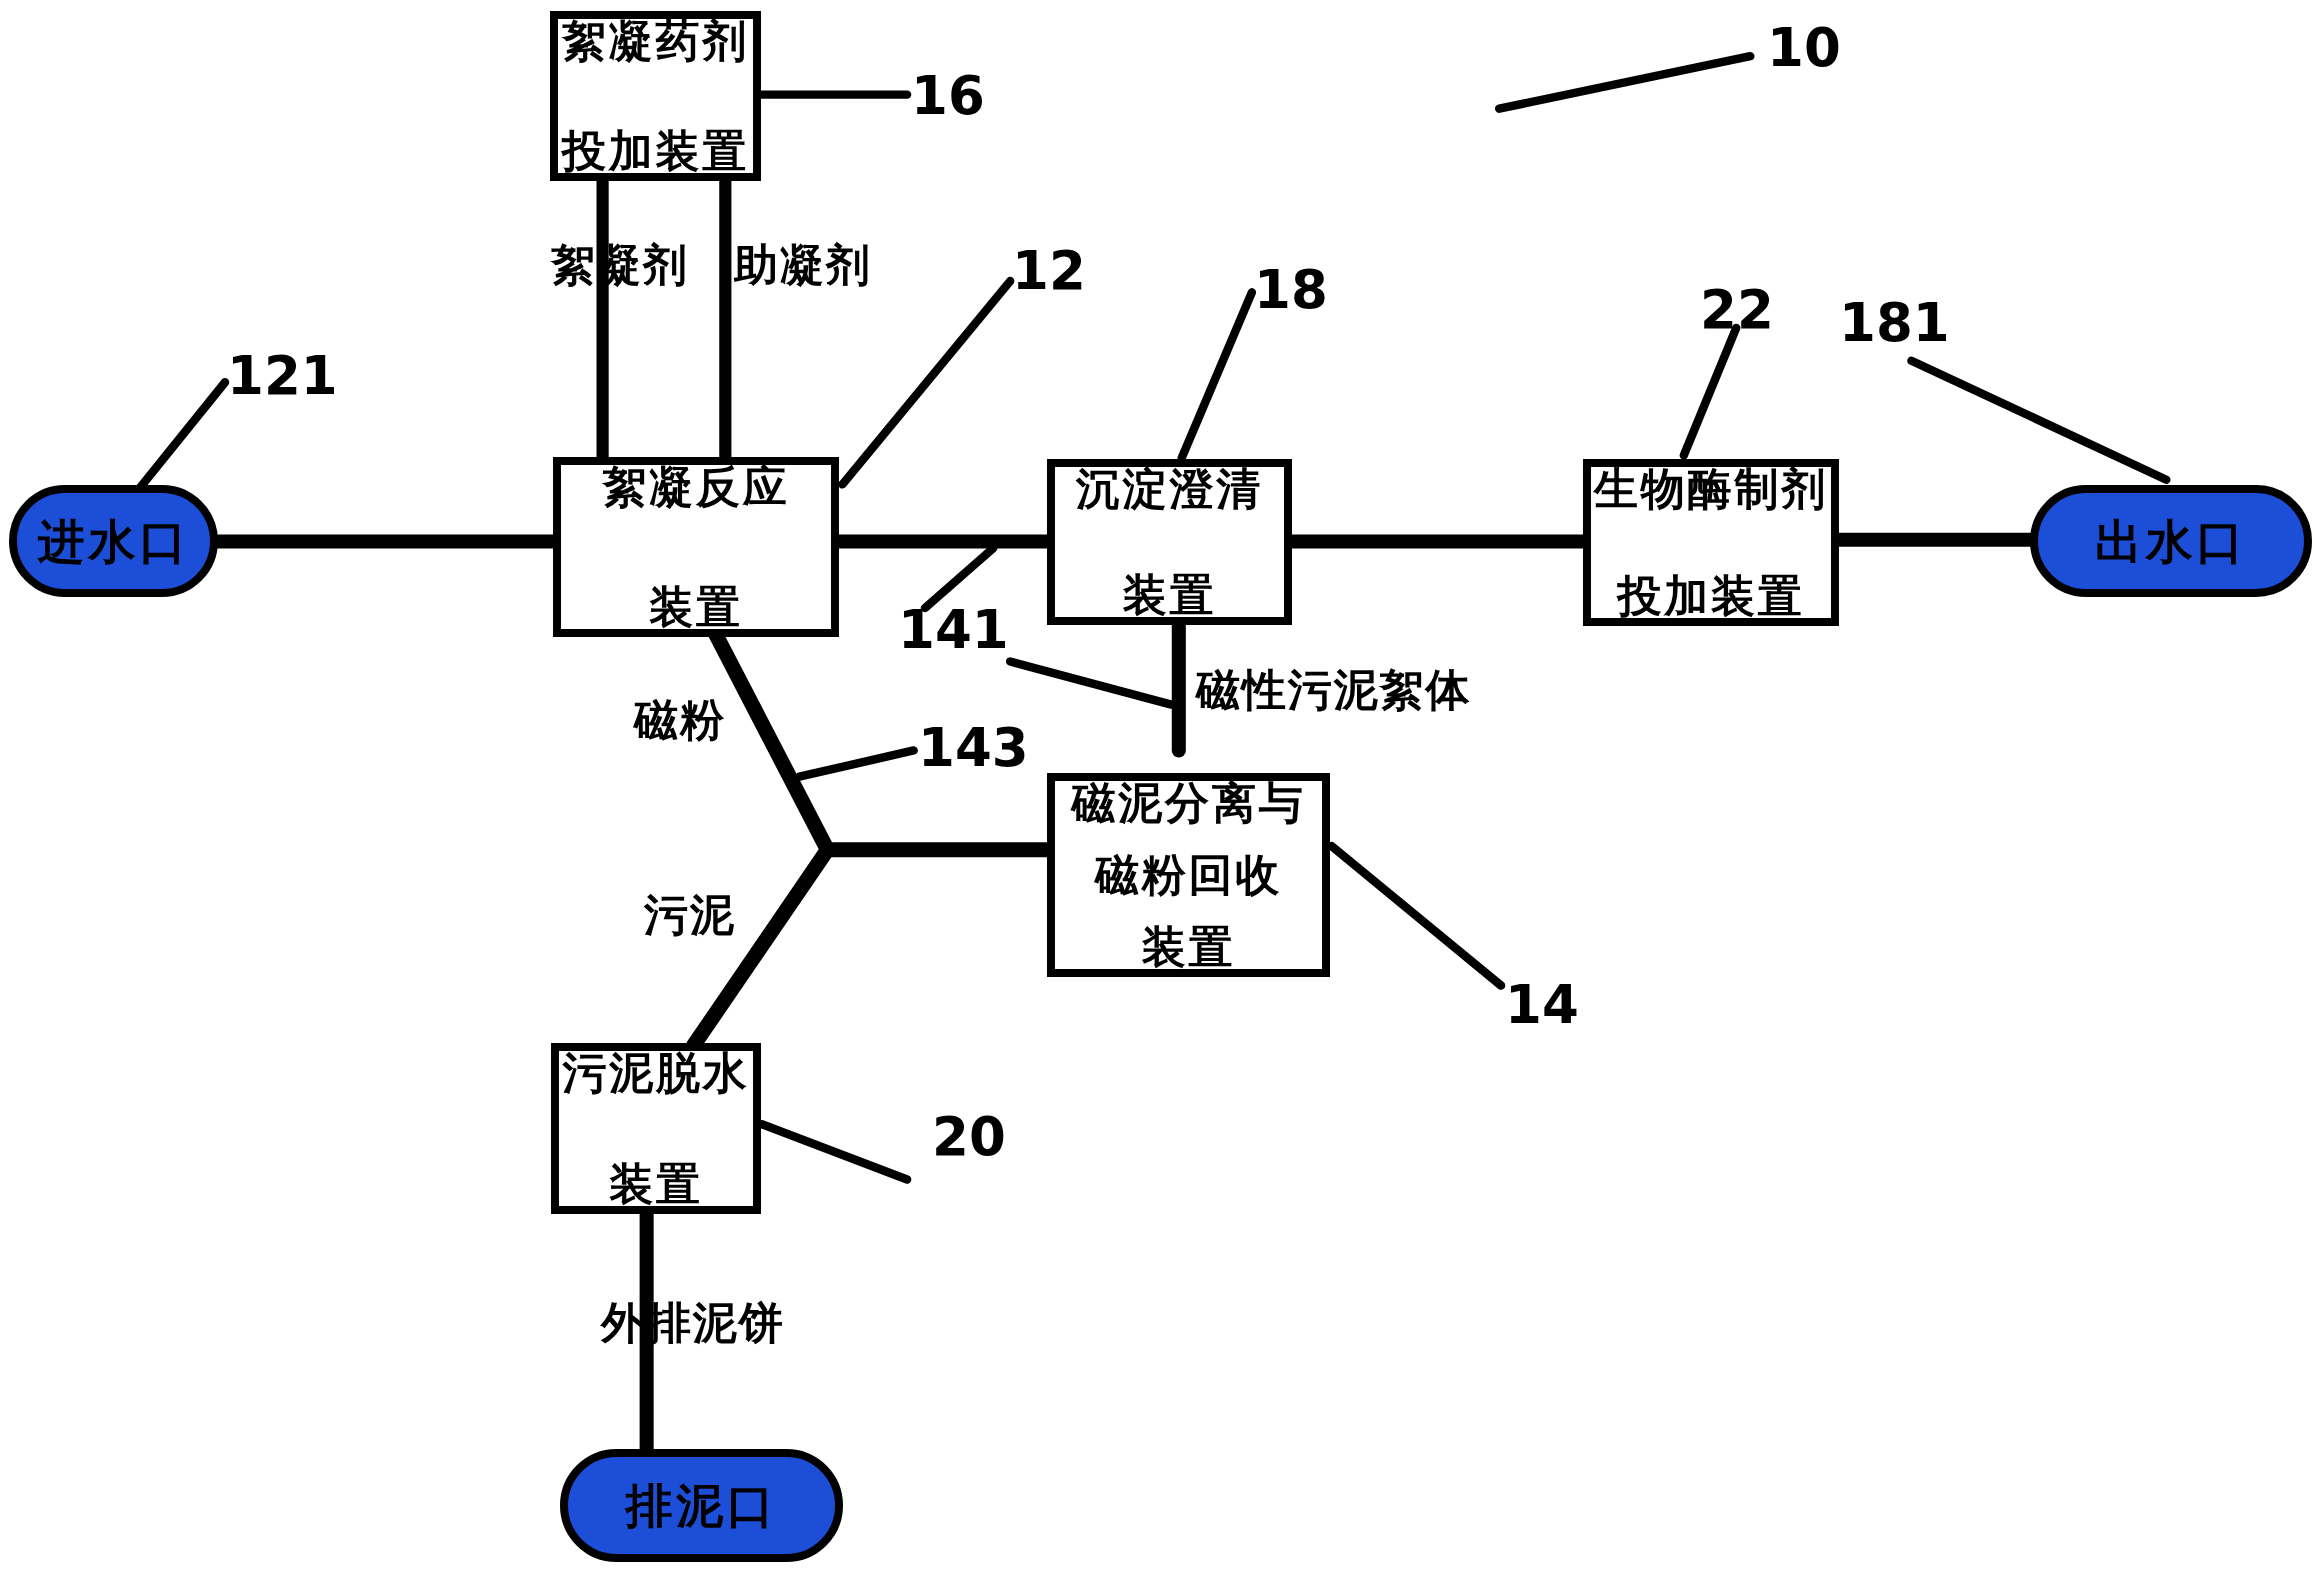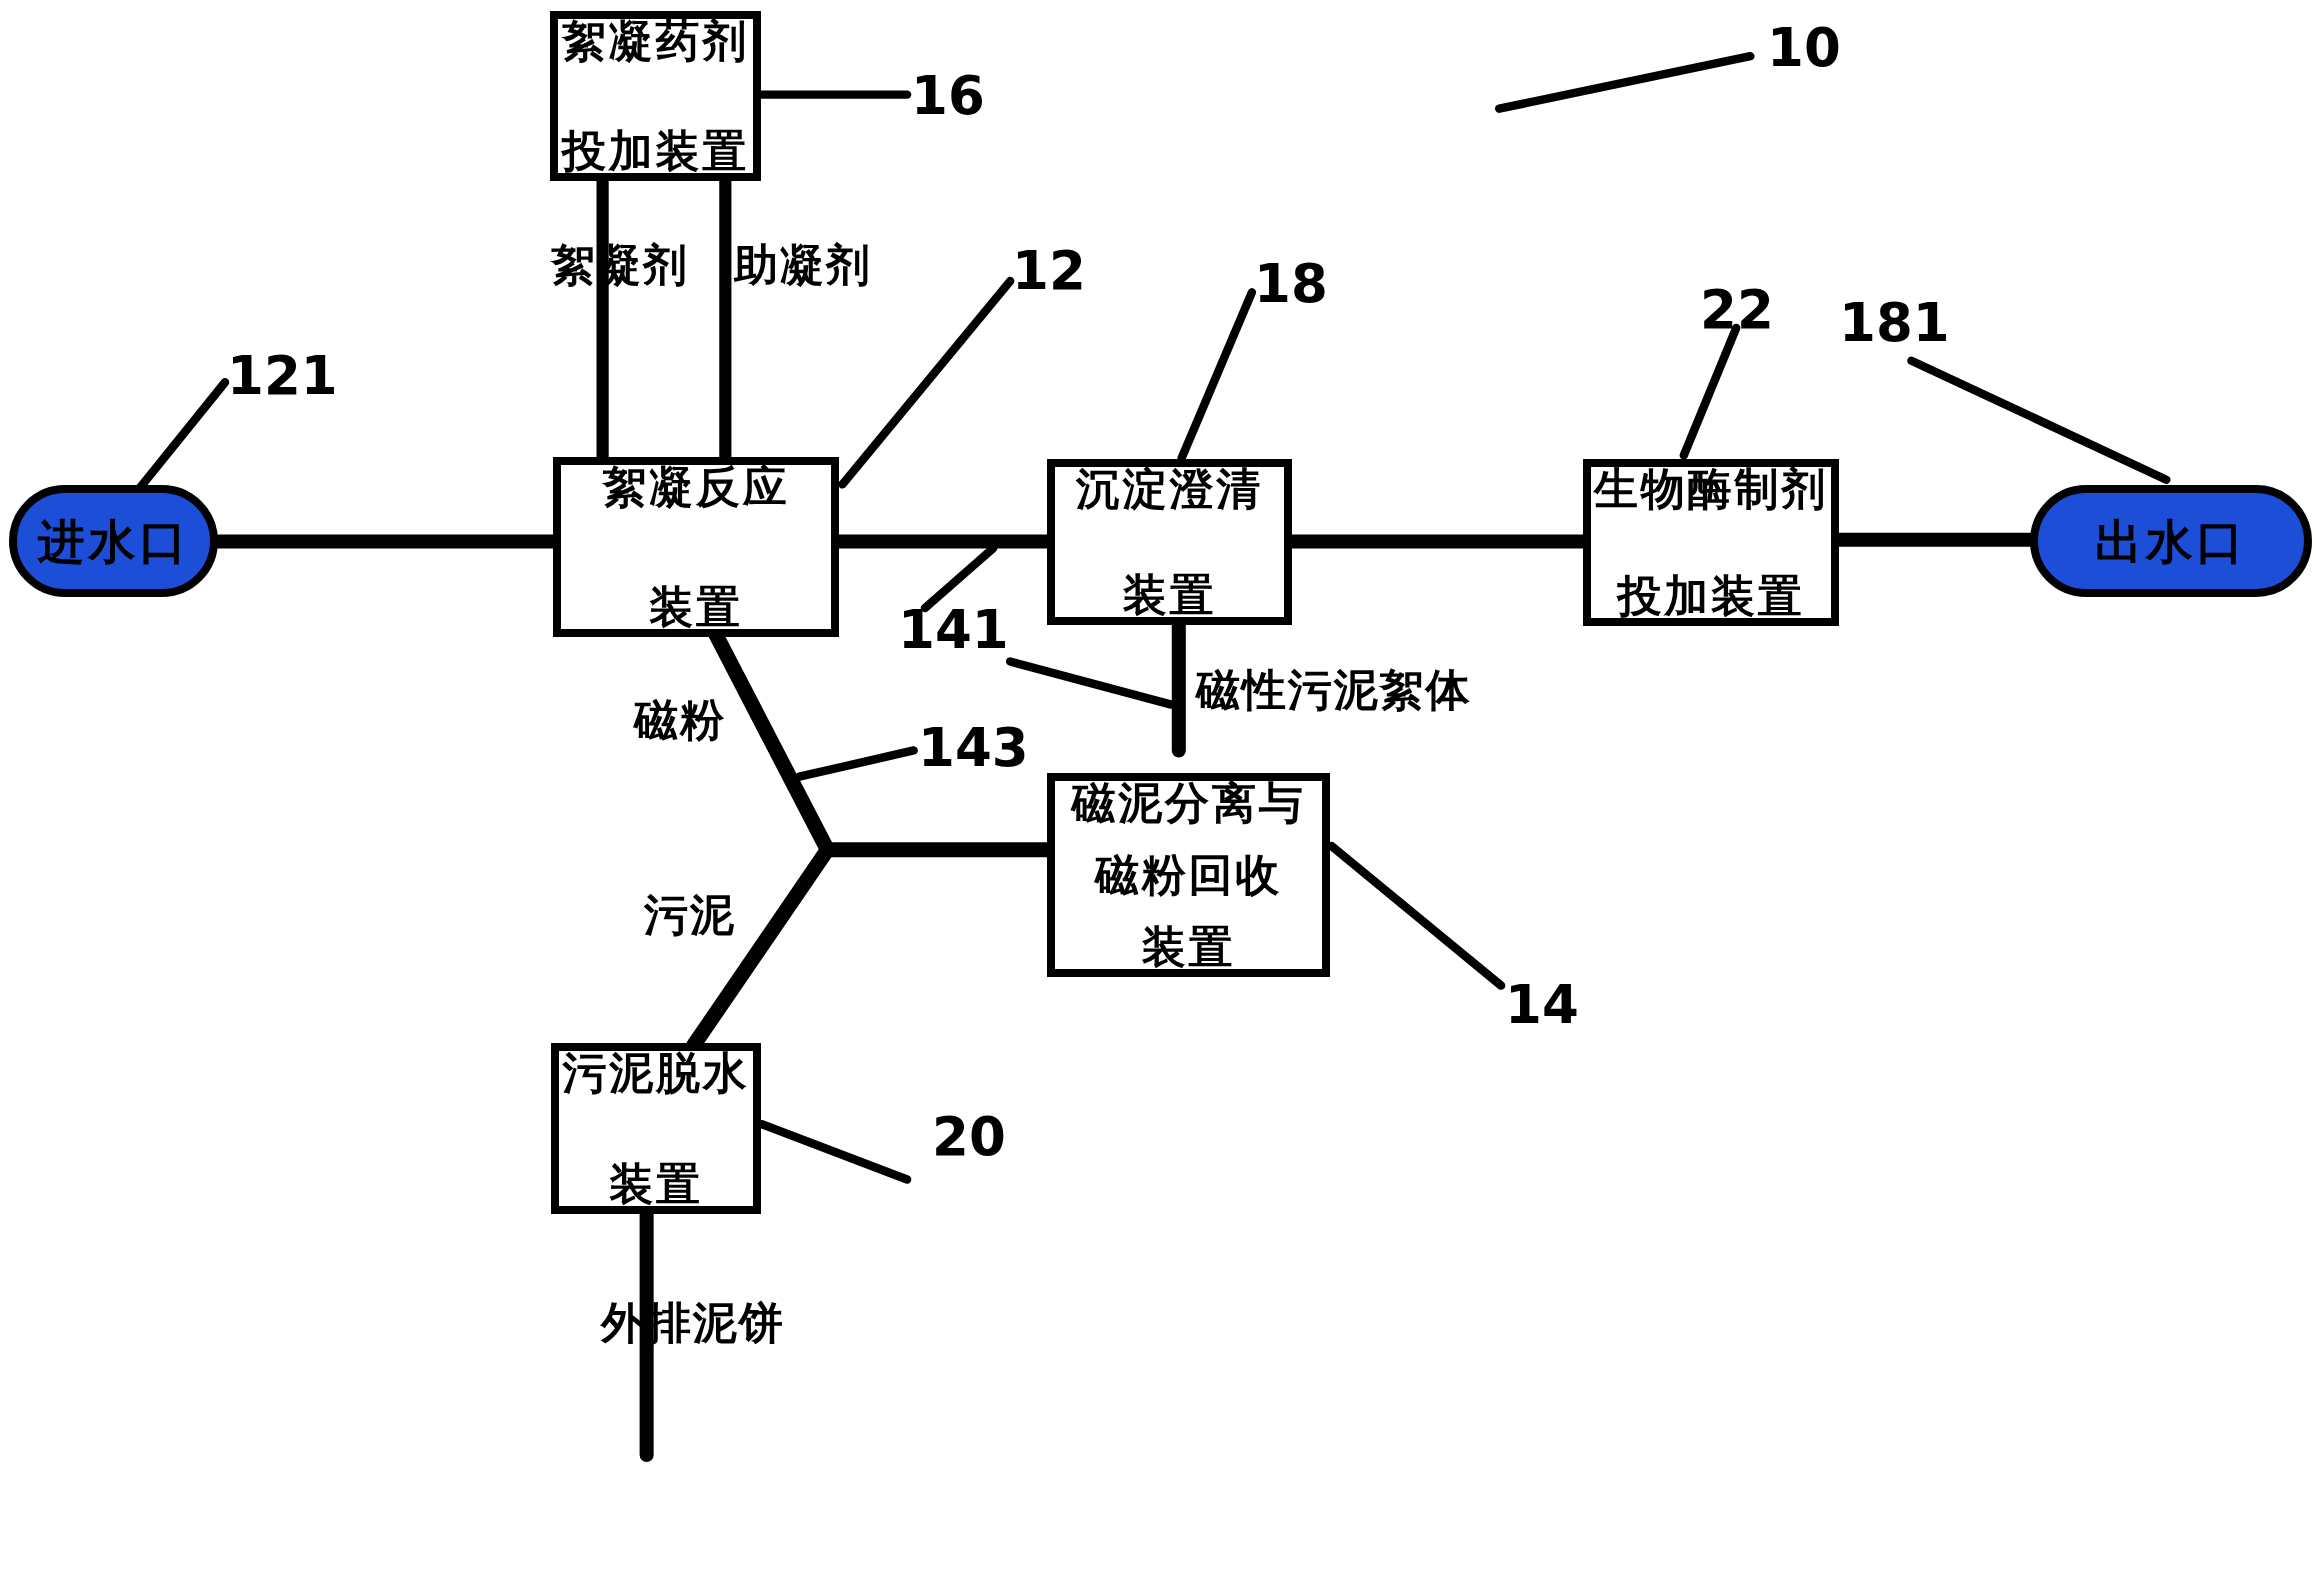--- a/index.html
+++ b/index.html
@@ -81,31 +81,34 @@
     <div class="node" style="left: 551px; top: 1043px; width: 210px; height: 171px;">
       <span class="node-line">污泥脱水</span>
       <span class="node-line">装置</span>
     </div>
     <div class="terminal" style="left: 9.4px; top: 485px; width: 209px; height: 112px;">
       <span class="terminal-label">进水口</span>
     </div>
     <div class="terminal" style="left: 2030px; top: 485px; width: 282px; height: 112px;">
       <span class="terminal-label">出水口</span>
     </div>
+    <div class="terminal" style="left: 560px; top: 1449px; width: 283px; height: 113px;">
+      <span class="terminal-label">排泥口</span>
+    </div>
     <span class="flow-label" style="left: 551px; top: 242px;">絮凝剂</span>
     <span class="flow-label" style="left: 734px; top: 242px;">助凝剂</span>
     <span class="flow-label" style="left: 634px; top: 697px;">磁粉</span>
     <span class="flow-label" style="left: 644px; top: 892px;">污泥</span>
     <span class="flow-label" style="left: 1196px; top: 667px;">磁性污泥絮体</span>
     <span class="flow-label" style="left: 601px; top: 1300px;">外排泥饼</span>
     <span class="ref-label" style="left: 1767px; top: 20.6px;">10</span>
     <span class="ref-label" style="left: 911px; top: 69px;">16</span>
     <span class="ref-label" style="left: 227px; top: 349px;">121</span>
     <span class="ref-label" style="left: 1012px; top: 244px;">12</span>
-    <span class="ref-label" style="left: 1254px; top: 257px;">18</span>
+    <span class="ref-label" style="left: 1254px; top: 263px;">18</span>
     <span class="ref-label" style="left: 1700px; top: 283px;">22</span>
     <span class="ref-label" style="left: 1839px; top: 296px;">181</span>
     <span class="ref-label" style="left: 898px; top: 603px;">141</span>
     <span class="ref-label" style="left: 918px; top: 721px;">143</span>
     <span class="ref-label" style="left: 1505px; top: 978px;">14</span>
     <span class="ref-label" style="left: 909px; top: 1110px; margin-left: 23px;">20</span>
   </div>
 
 
 </body></html>

